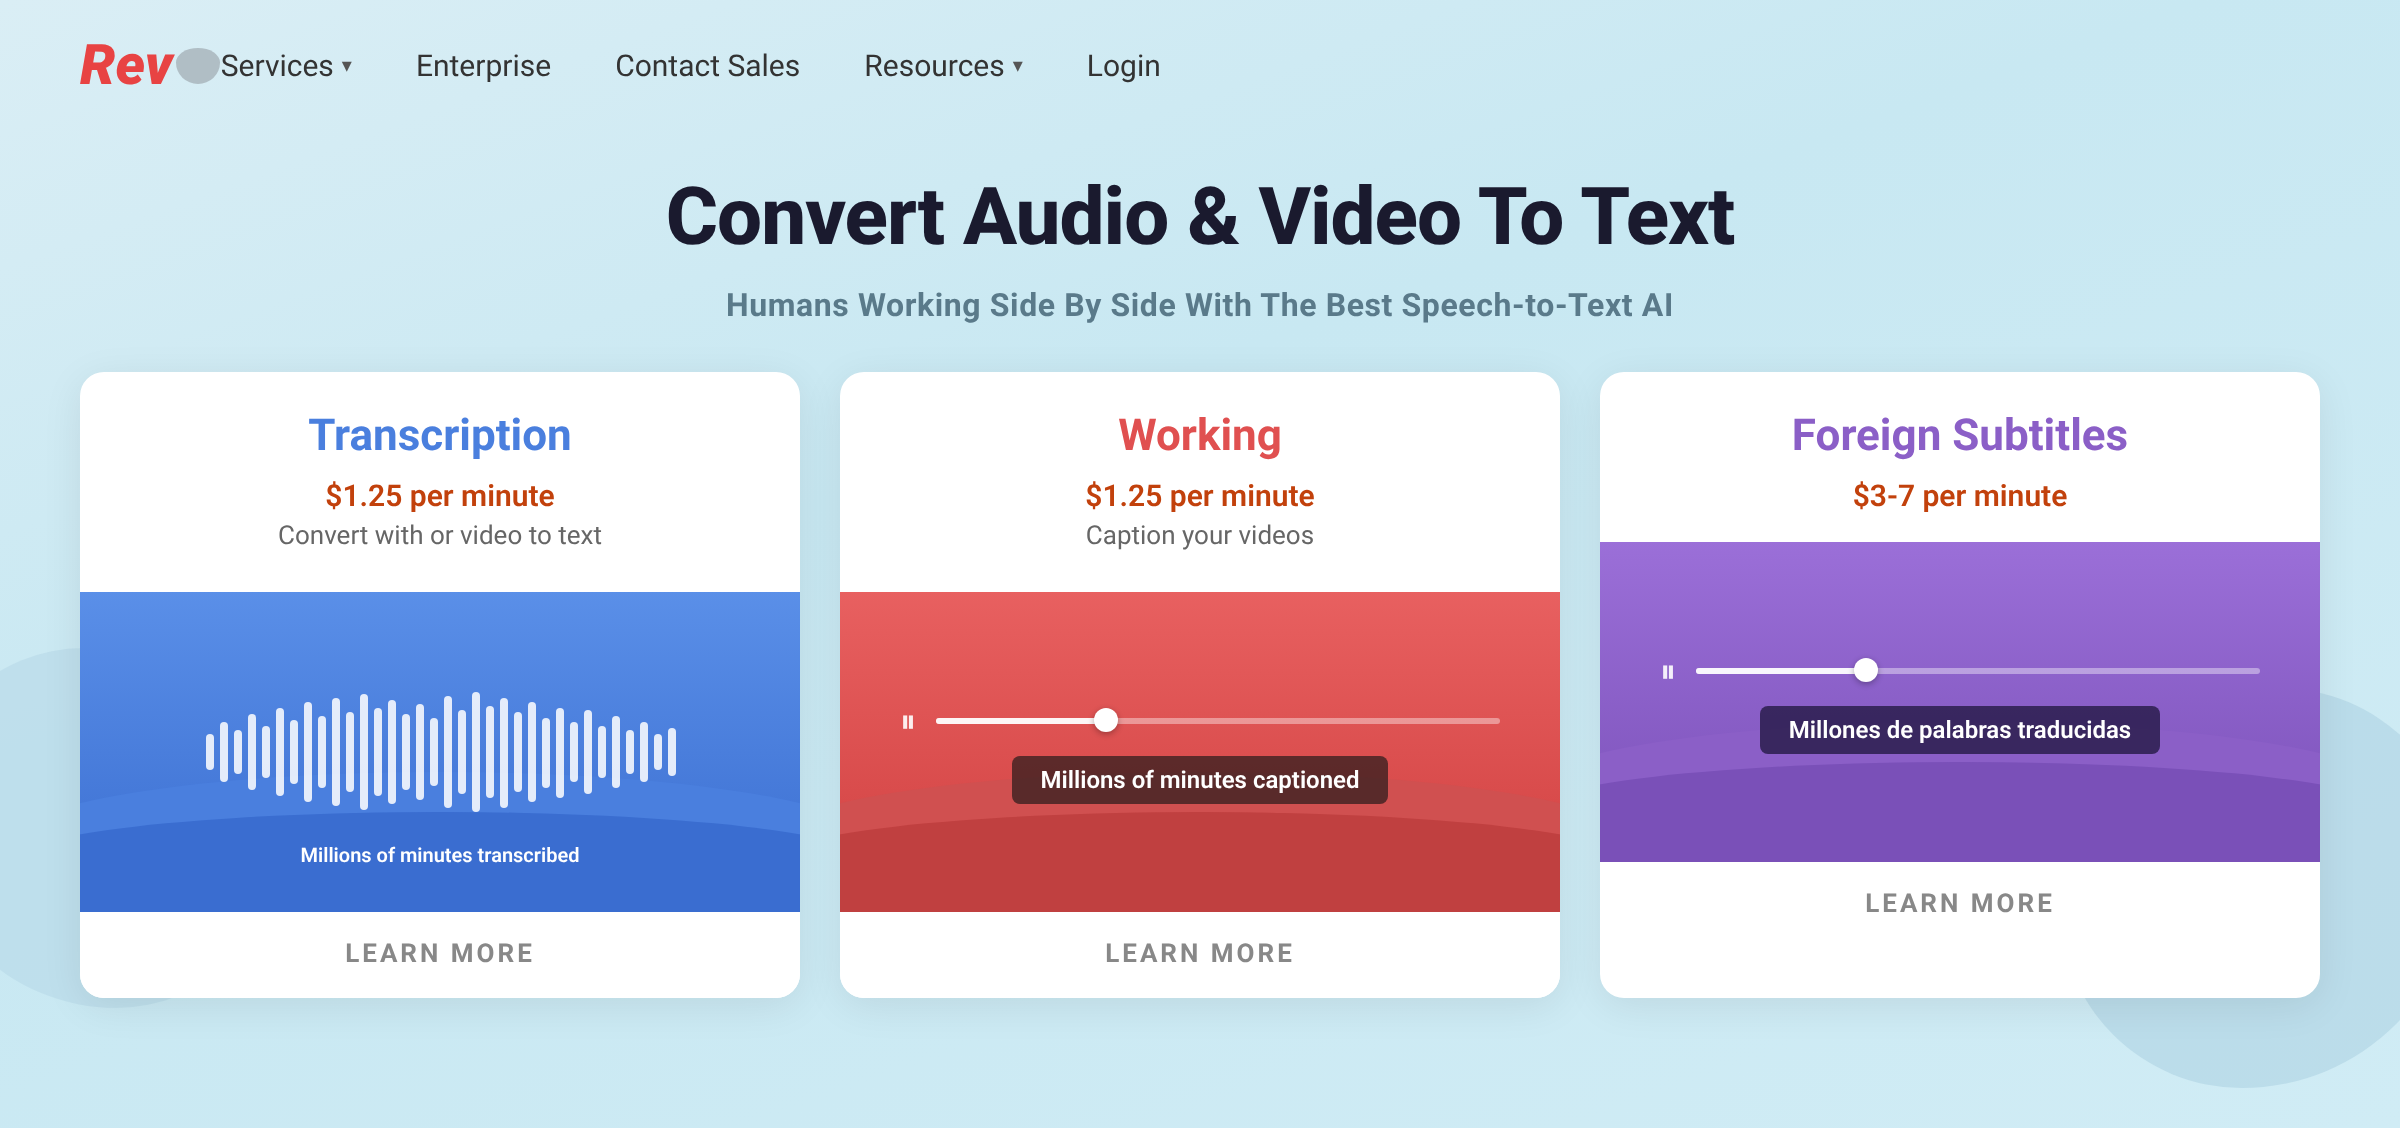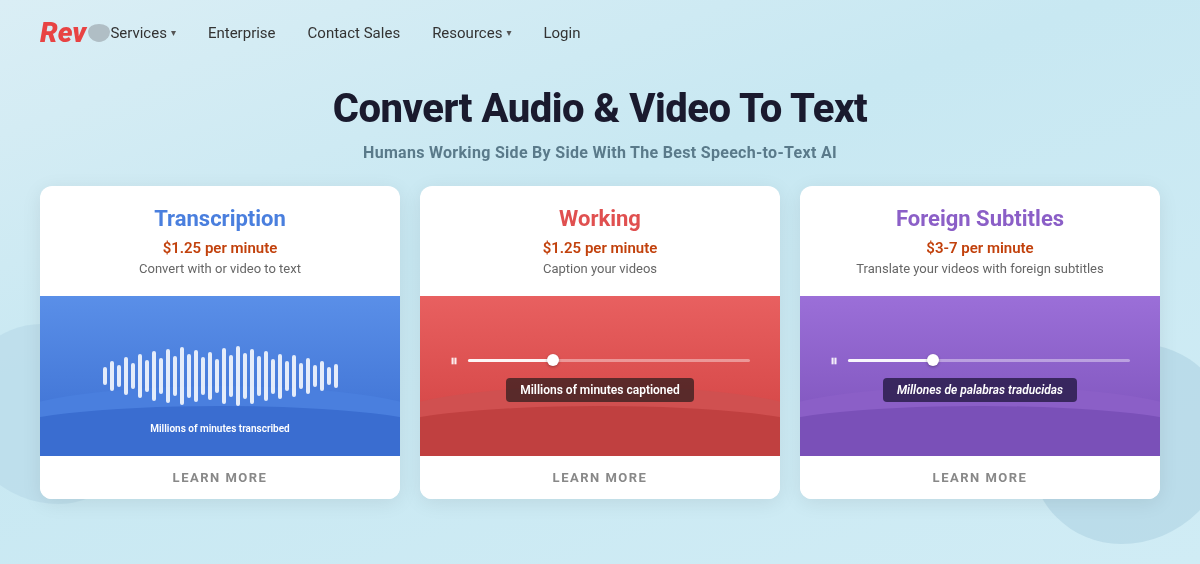--- a/index.html
+++ b/index.html
@@ -325,21 +325,21 @@
 
     .subtitle-badge {
       background: rgba(50,30,30,0.75);
       color: #fff;
       font-size: 12px;
       font-weight: 600;
       padding: 5px 14px;
       border-radius: 4px;
       white-space: nowrap;
     }
-    .subtitle-badge.dark { background: rgba(30,20,60,0.75); font-style: italic; }
+    .subtitle-badge.dark { background: rgba(30,20,60,0.75); }
 
     
     .card-bottom {
       padding: 14px;
       text-align: center;
       background: #fff;
     }
     .learn-more {
       font-size: 13px;
       font-weight: 700;
@@ -461,21 +461,20 @@
     </div>
     <div class="card-bottom">
       <div class="learn-more">LEARN MORE</div>
     </div>
   </div>
 
   <div class="card">
     <div class="card-top">
       <div class="card-title purple">Foreign Subtitles</div>
       <div class="card-price">$3-7 per minute</div>
-      <div class="card-desc">Translate your videos with foreign subtitles</div>
     </div>
     <div class="card-visual visual-purple">
       <div class="player-ui">
         <div class="player-controls">
           <span class="pause-icon">⏸</span>
           <div class="progress-bar">
             <div class="progress-fill">
               <div class="progress-thumb"></div>
             </div>
           </div>

